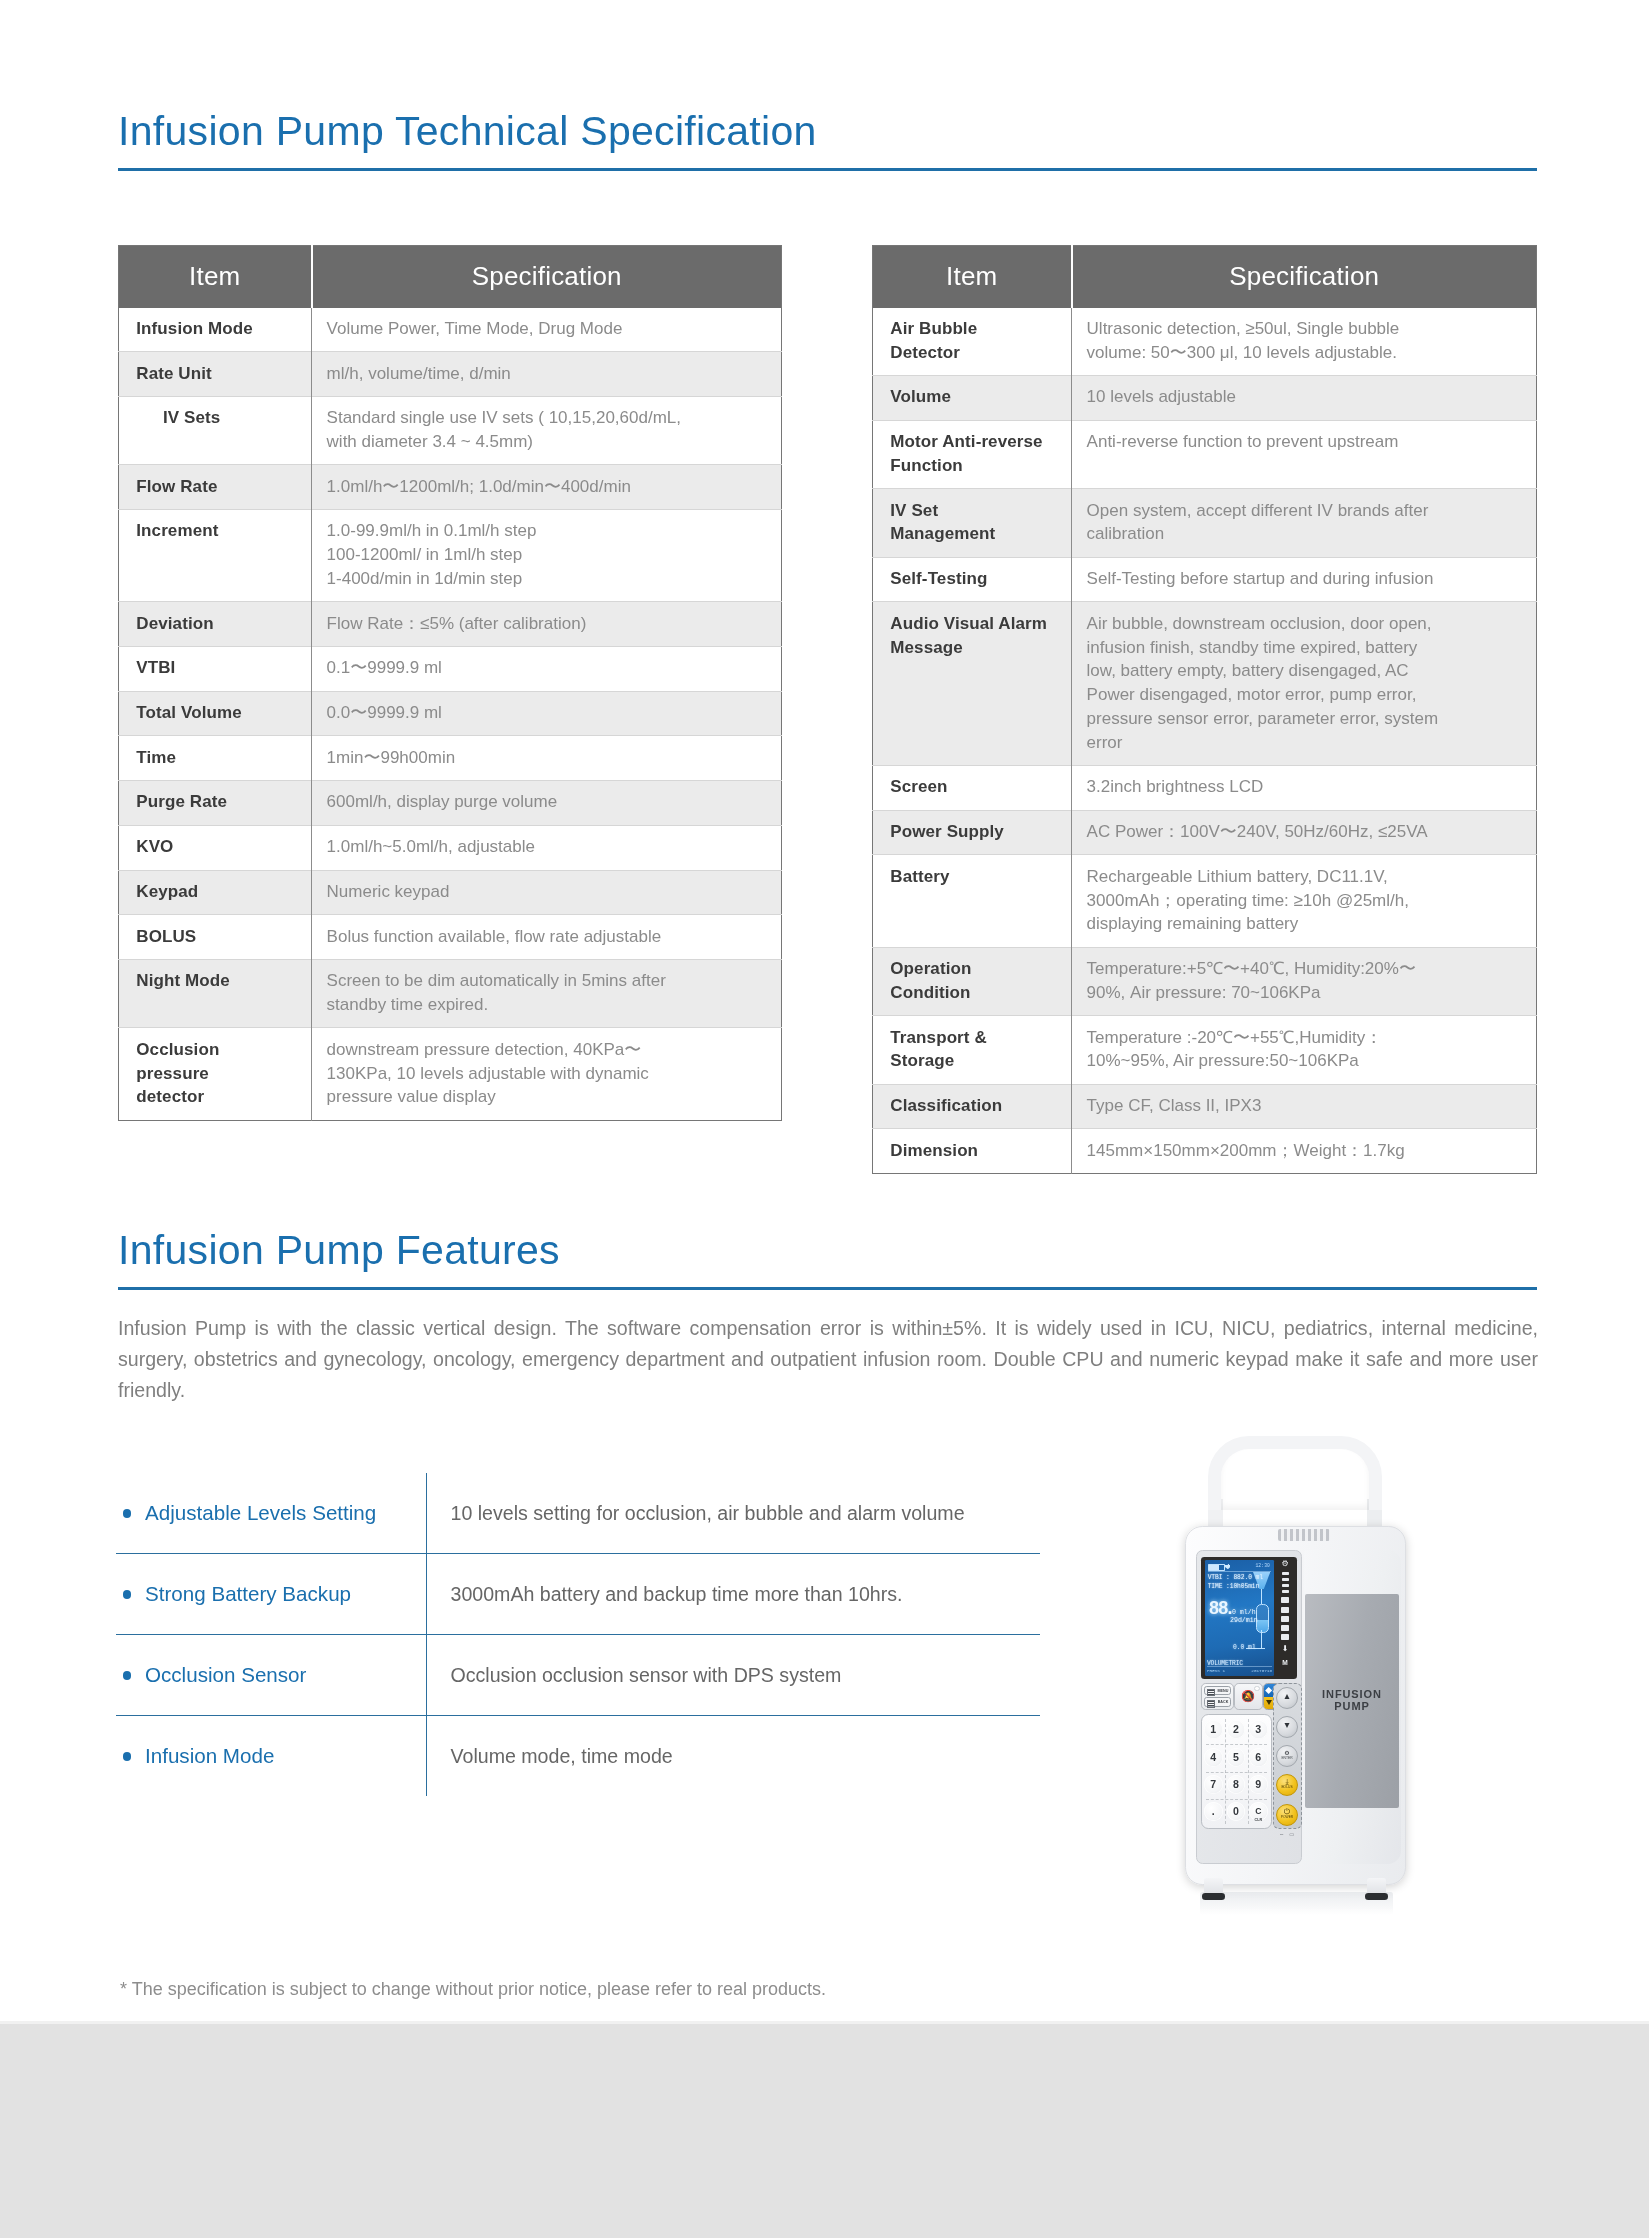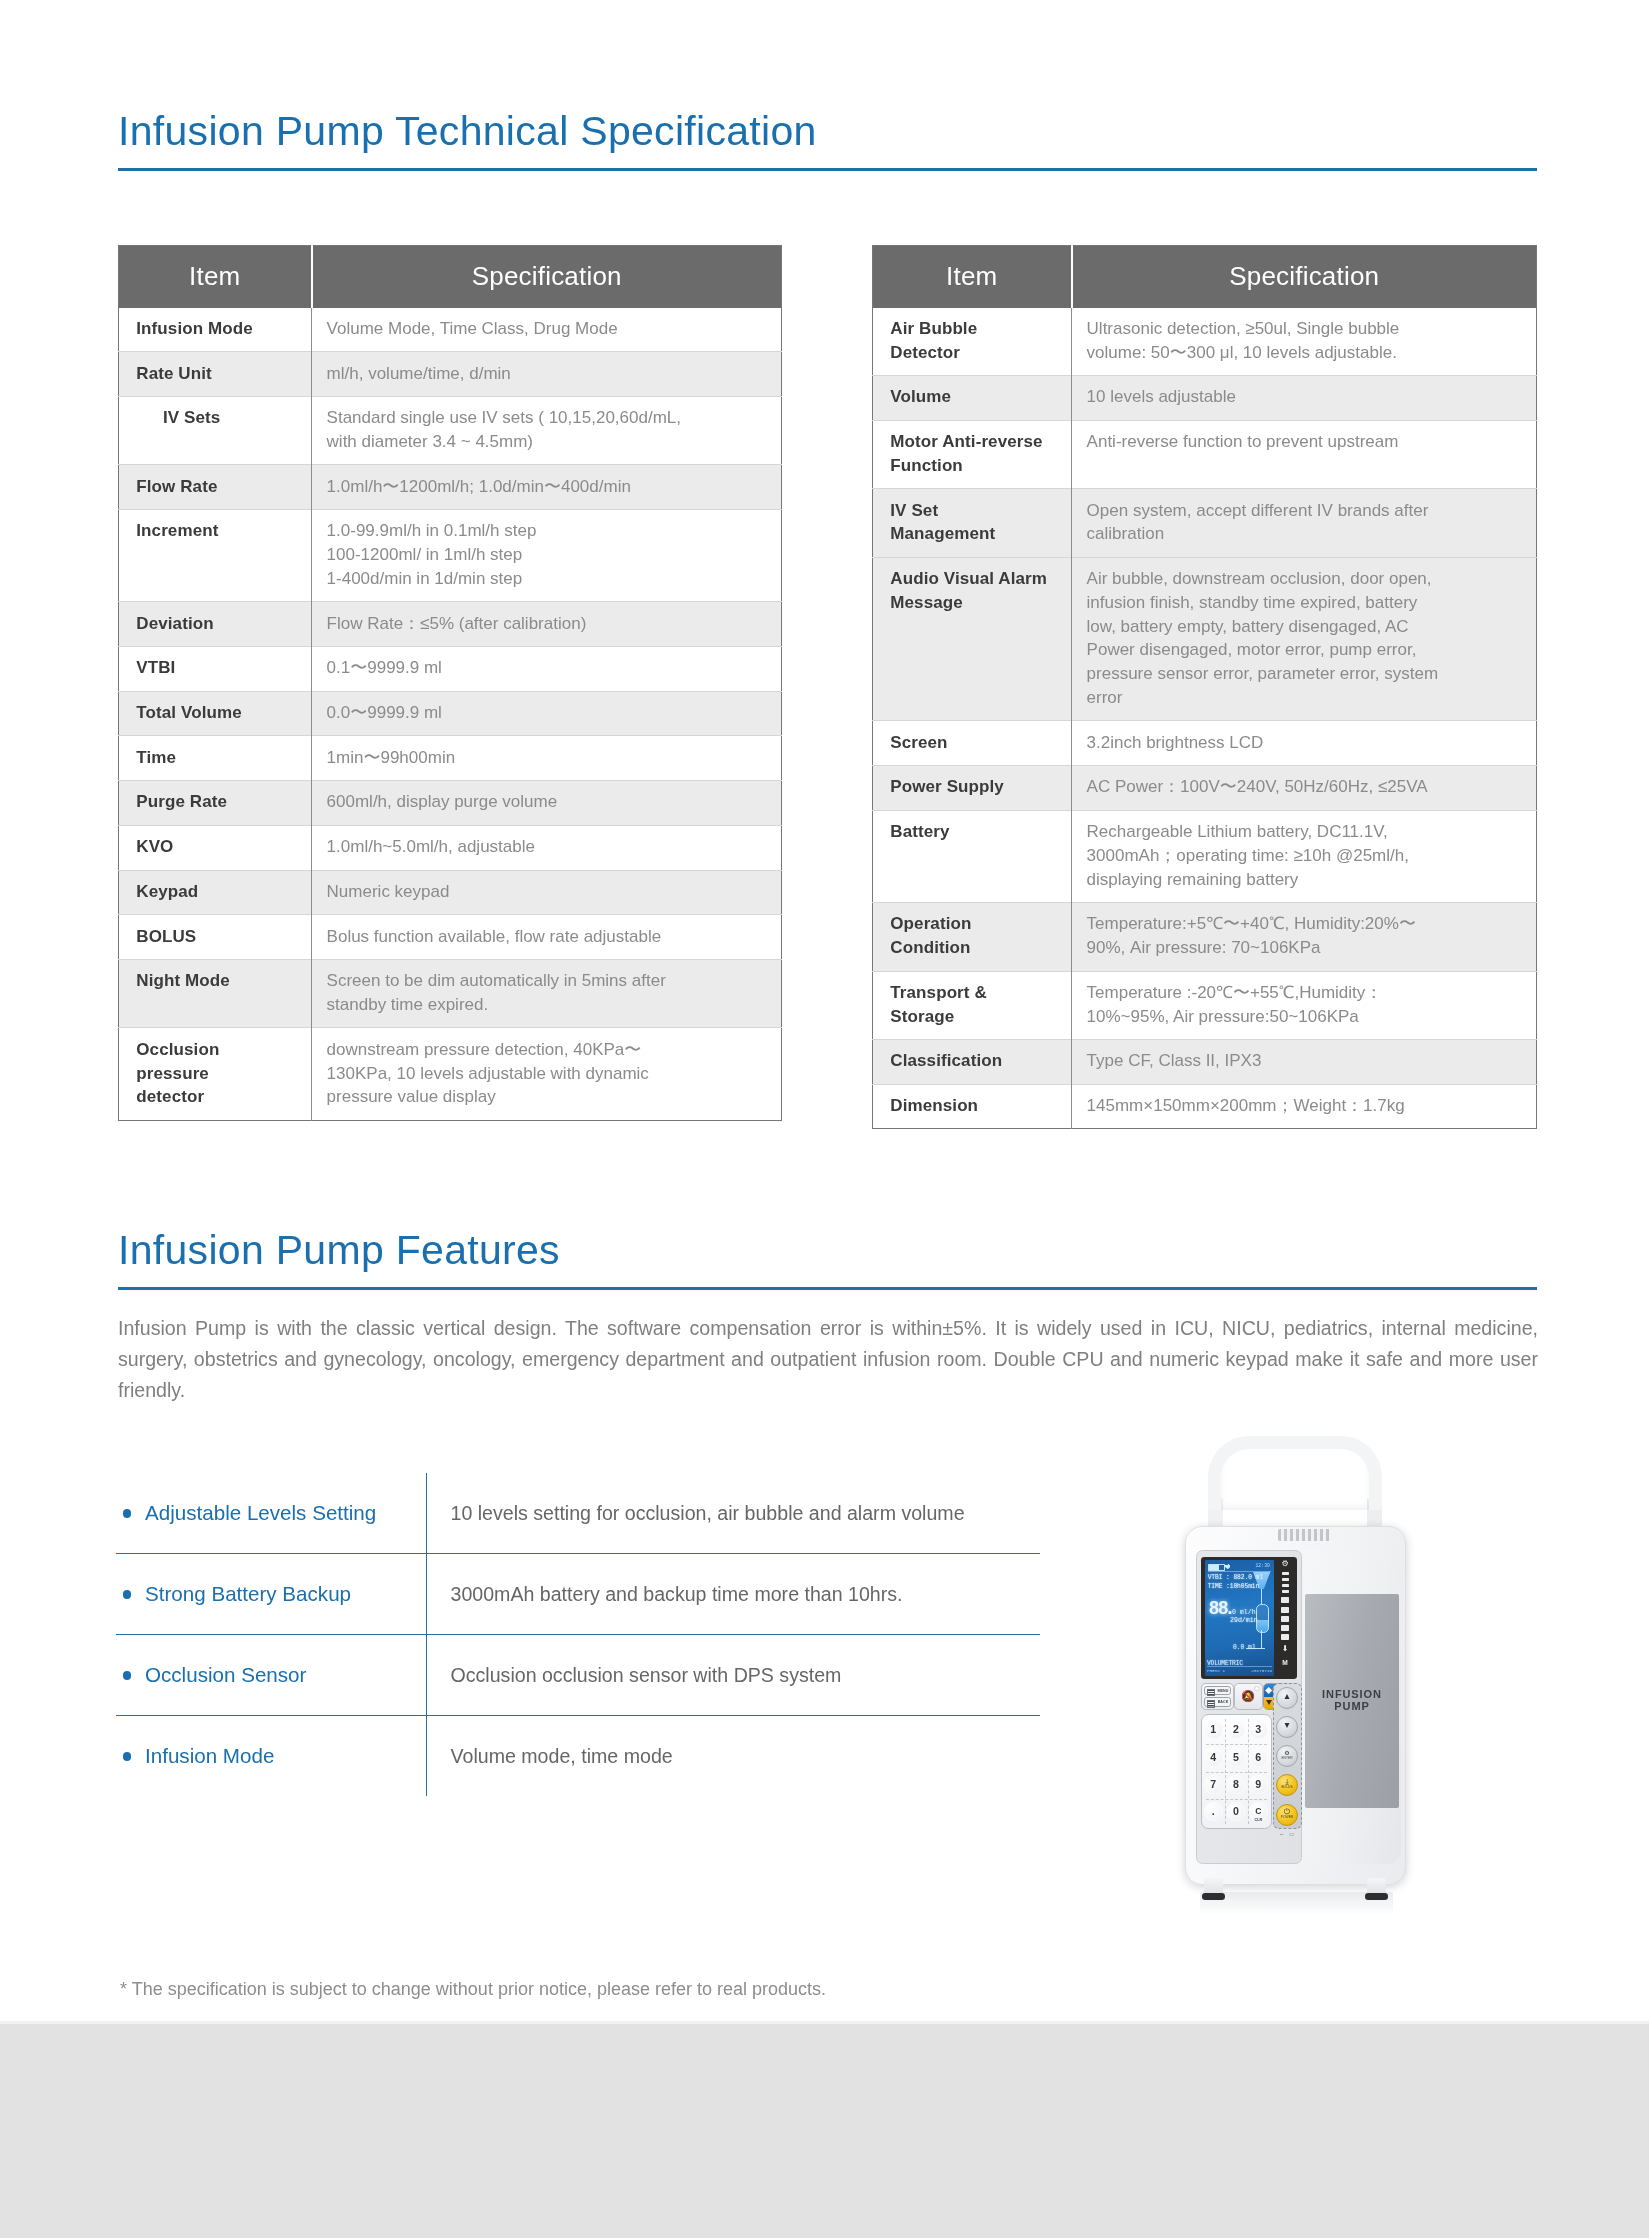--- a/index.html
+++ b/index.html
@@ -526,21 +526,21 @@
       </colgroup>
     <thead>
       <tr>
         <th class="th-item">Item</th>
         <th>Specification</th>
       </tr>
     </thead>
     <tbody id="tbody-left">
         <tr>
           <td class="k" style="white-space: pre-line;">Infusion Mode</td>
-          <td class="v">Volume Mode, Time Class, Drug Mode</td>
+          <td class="v">Volume Power, Time Mode, Drug Mode</td>
         </tr>
         <tr class="alt">
           <td class="k" style="white-space: pre-line; margin-left: 29px;">Rate Unit</td>
           <td class="v">ml/h, volume/time, d/min</td>
         </tr>
         <tr>
           <td class="k" style="white-space: pre-line; padding-left: 44px;">IV Sets</td>
           <td class="v">Standard single use IV sets ( 10,15,20,60d/mL,
 with diameter 3.4 ~ 4.5mm)</td>
         </tr>
@@ -627,20 +627,24 @@
         <tr>
           <td class="k" style="white-space: pre-line;">Motor Anti-reverse
 Function</td>
           <td class="v">Anti-reverse function to prevent upstream</td>
         </tr>
         <tr class="alt">
           <td class="k" style="white-space: pre-line;">IV Set
 Management</td>
           <td class="v">Open system, accept different IV brands after
 calibration</td>
+        </tr>
+        <tr>
+          <td class="k" style="white-space: pre-line;">Self-Testing</td>
+          <td class="v">Self-Testing before startup and during infusion</td>
         </tr>
         <tr class="alt">
           <td class="k" style="white-space: pre-line;">Audio Visual Alarm
 Message</td>
           <td class="v">Air bubble, downstream occlusion, door open,
 infusion finish, standby time expired, battery
 low, battery empty, battery disengaged, AC
 Power disengaged, motor error, pump error,
 pressure sensor error, parameter error, system
 error</td>

